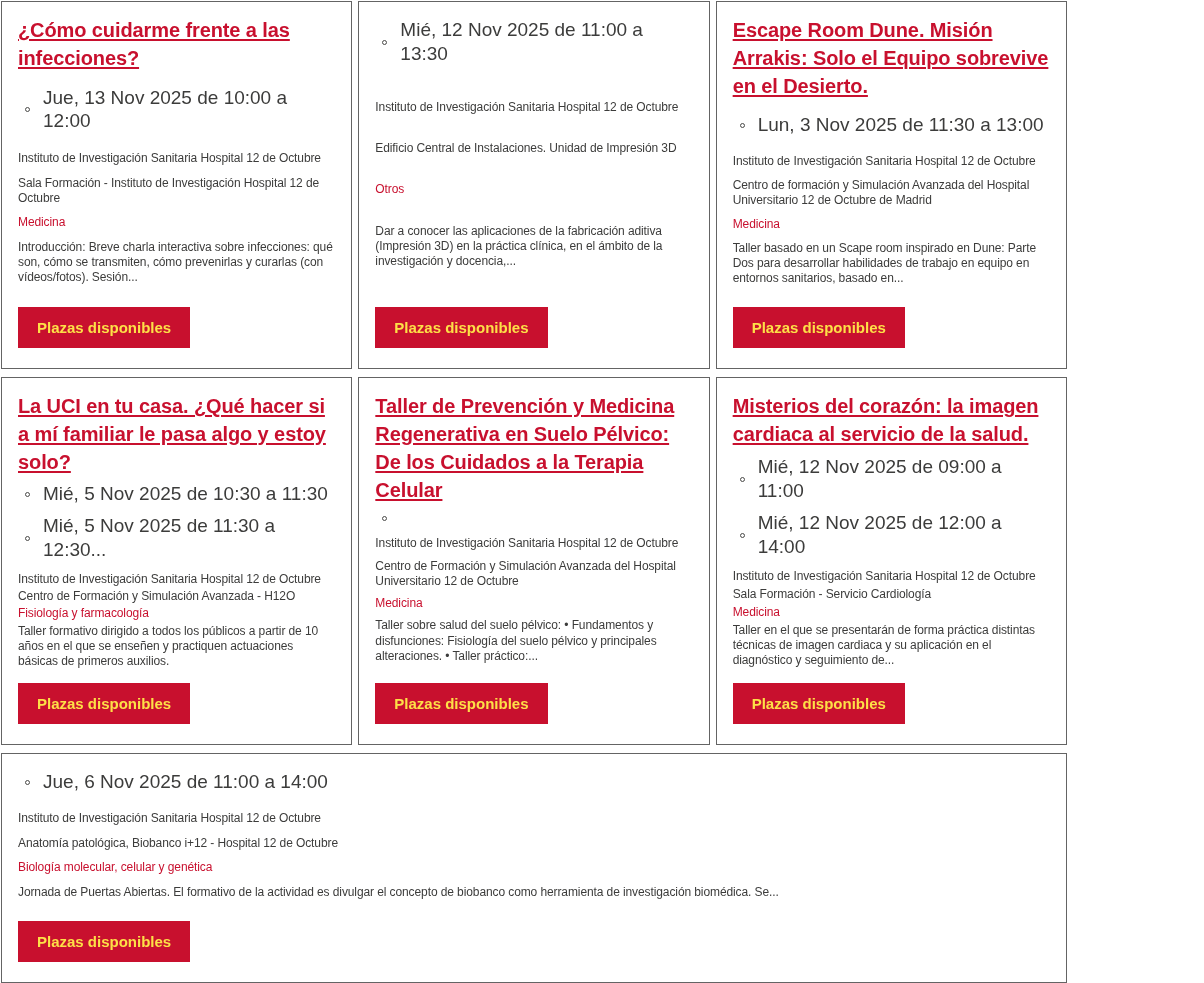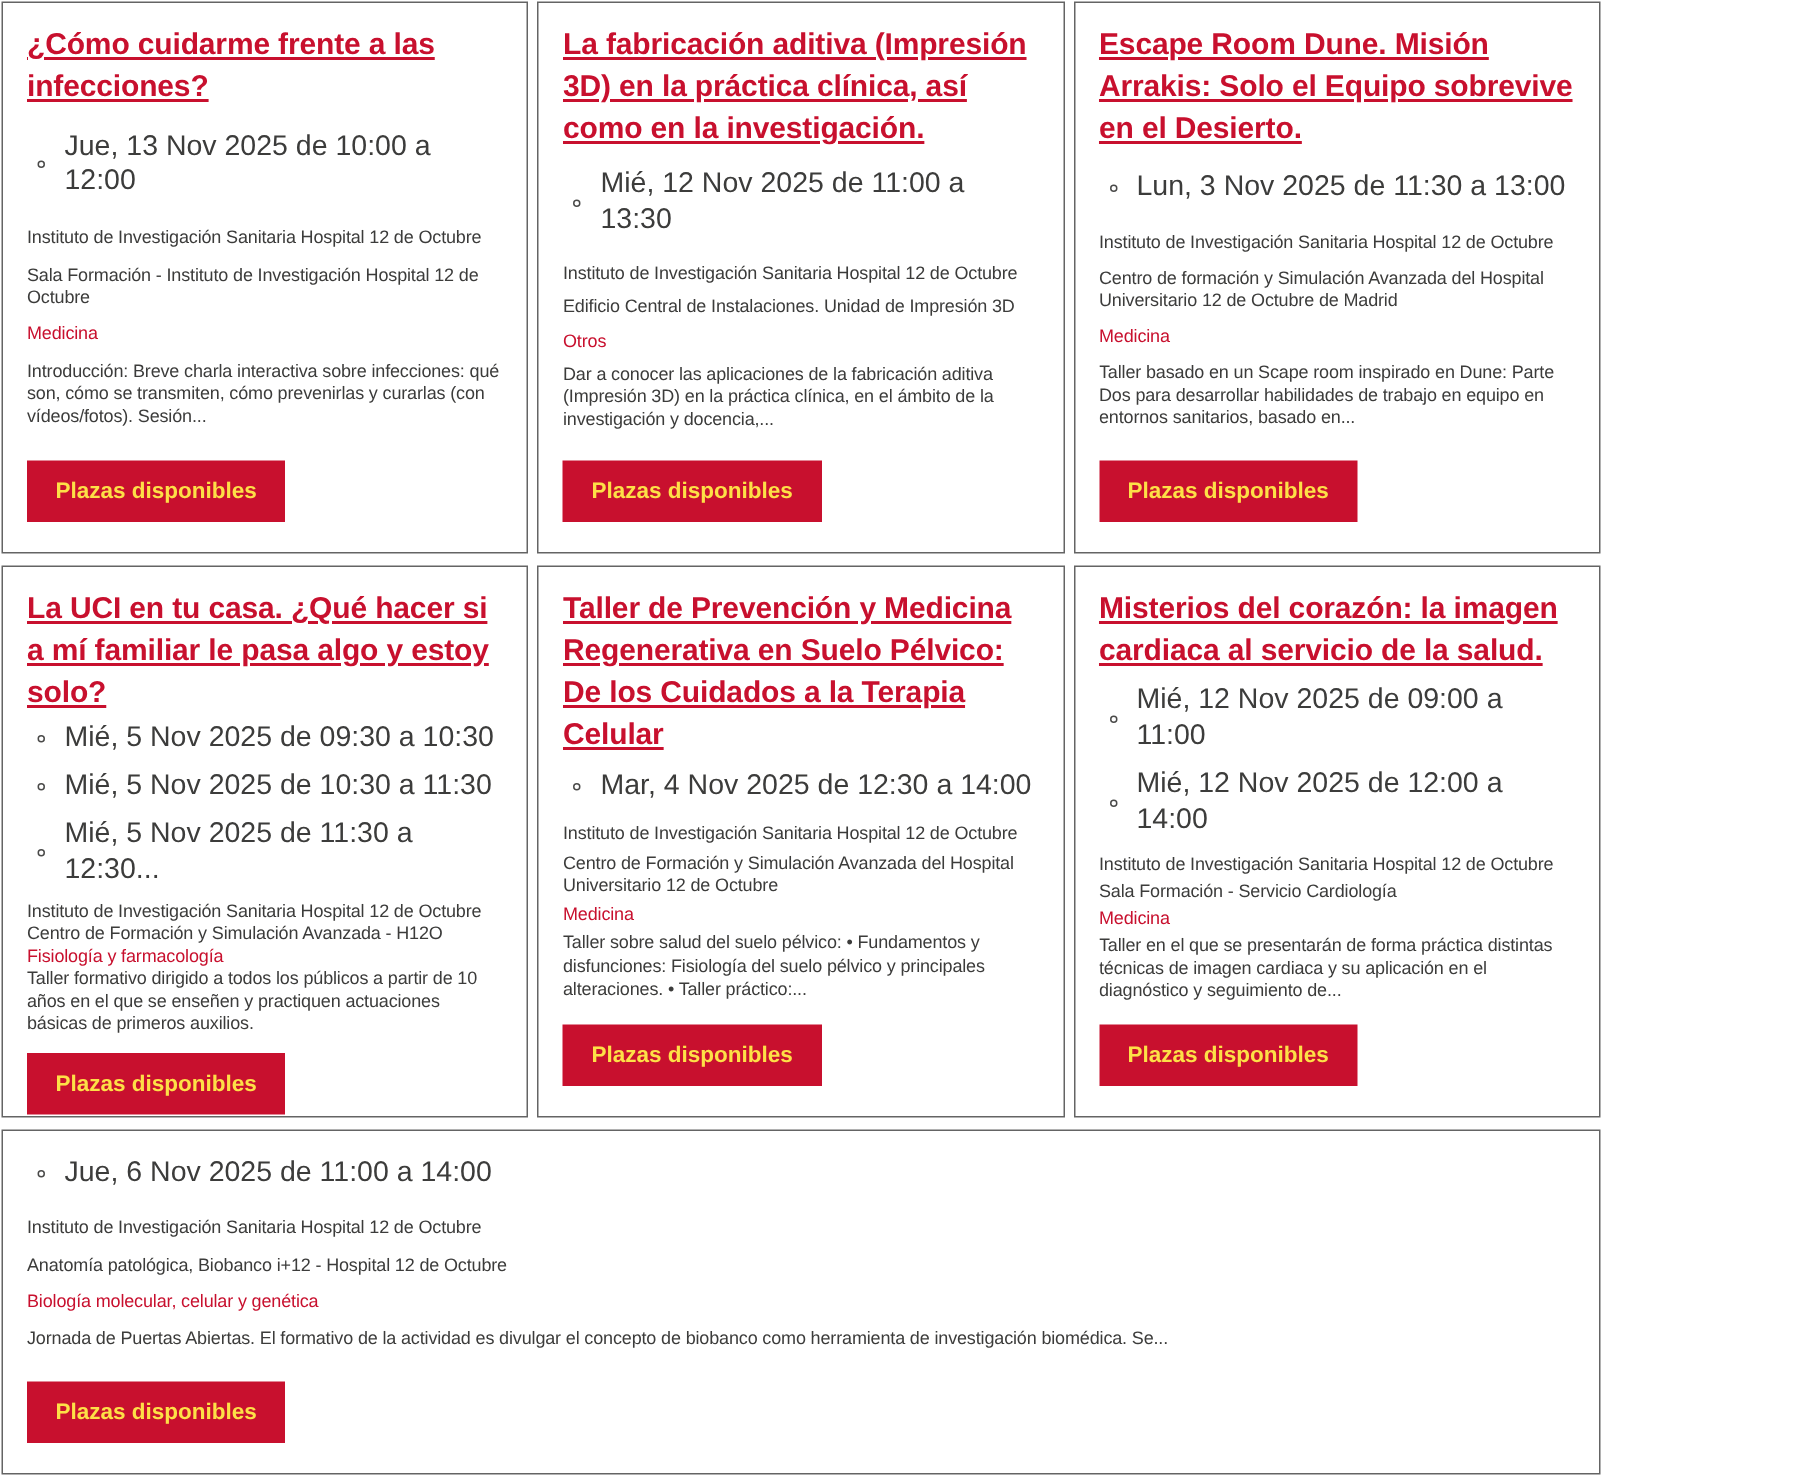--- a/index.html
+++ b/index.html
@@ -109,21 +109,20 @@
     <p>Instituto de Investigación Sanitaria Hospital 12 de Octubre</p>
     <p>Sala Formación - Instituto de Investigación Hospital 12 de Octubre</p>
     <p class="category">Medicina</p>
     <p class="desc">Introducción: Breve charla interactiva sobre infecciones: qué son, cómo se transmiten, cómo prevenirlas y curarlas (con vídeos/fotos). Sesión...</p>
     <div class="btn-row">
       <button class="btn">Plazas disponibles</button>
     </div>
   </article>
 
   <article class="card">
-    <h2 class="title"><a class="title-link">La fabricación aditiva (Impresión 3D) en la práctica clínica, así como en la investigación.</a></h2>
     <ul class="dates">
       <li>
           <span class="ring"></span>
           <span>Mié, 12 Nov 2025 de 11:00 a 13:30</span>
         </li>
     </ul>
     <p>Instituto de Investigación Sanitaria Hospital 12 de Octubre</p>
     <p>Edificio Central de Instalaciones. Unidad de Impresión 3D</p>
     <p class="category">Otros</p>
     <p class="desc">Dar a conocer las aplicaciones de la fabricación aditiva (Impresión 3D) en la práctica clínica, en el ámbito de la investigación y docencia,...</p>
@@ -147,24 +146,20 @@
     <div class="btn-row">
       <button class="btn">Plazas disponibles</button>
     </div>
   </article>
 
   <article class="card">
     <h2 class="title"><a class="title-link">La UCI en tu casa. ¿Qué hacer si a mí familiar le pasa algo y estoy solo?</a></h2>
     <ul class="dates">
       <li>
           <span class="ring"></span>
-          <span>Mié, 5 Nov 2025 de 09:30 a 10:30</span>
-        </li>
-      <li>
-          <span class="ring"></span>
           <span>Mié, 5 Nov 2025 de 10:30 a 11:30</span>
         </li>
       <li>
           <span class="ring"></span>
           <span>Mié, 5 Nov 2025 de 11:30 a 12:30...</span>
         </li>
     </ul>
     <p>Instituto de Investigación Sanitaria Hospital 12 de Octubre</p>
     <p>Centro de Formación y Simulación Avanzada - H12O</p>
     <p class="category">Fisiología y farmacología</p>
@@ -172,21 +167,20 @@
     <div class="btn-row">
       <button class="btn">Plazas disponibles</button>
     </div>
   </article>
 
   <article class="card">
     <h2 class="title"><a class="title-link">Taller de Prevención y Medicina Regenerativa en Suelo Pélvico: De los Cuidados a la Terapia Celular</a></h2>
     <ul class="dates">
       <li>
           <span class="ring"></span>
-          <span>Mar, 4 Nov 2025 de 12:30 a 14:00</span>
         </li>
     </ul>
     <p>Instituto de Investigación Sanitaria Hospital 12 de Octubre</p>
     <p>Centro de Formación y Simulación Avanzada del Hospital Universitario 12 de Octubre</p>
     <p class="category">Medicina</p>
     <p class="desc">Taller sobre salud del suelo pélvico: • Fundamentos y disfunciones: Fisiología del suelo pélvico y principales alteraciones. • Taller práctico:...</p>
     <div class="btn-row">
       <button class="btn">Plazas disponibles</button>
     </div>
   </article>

